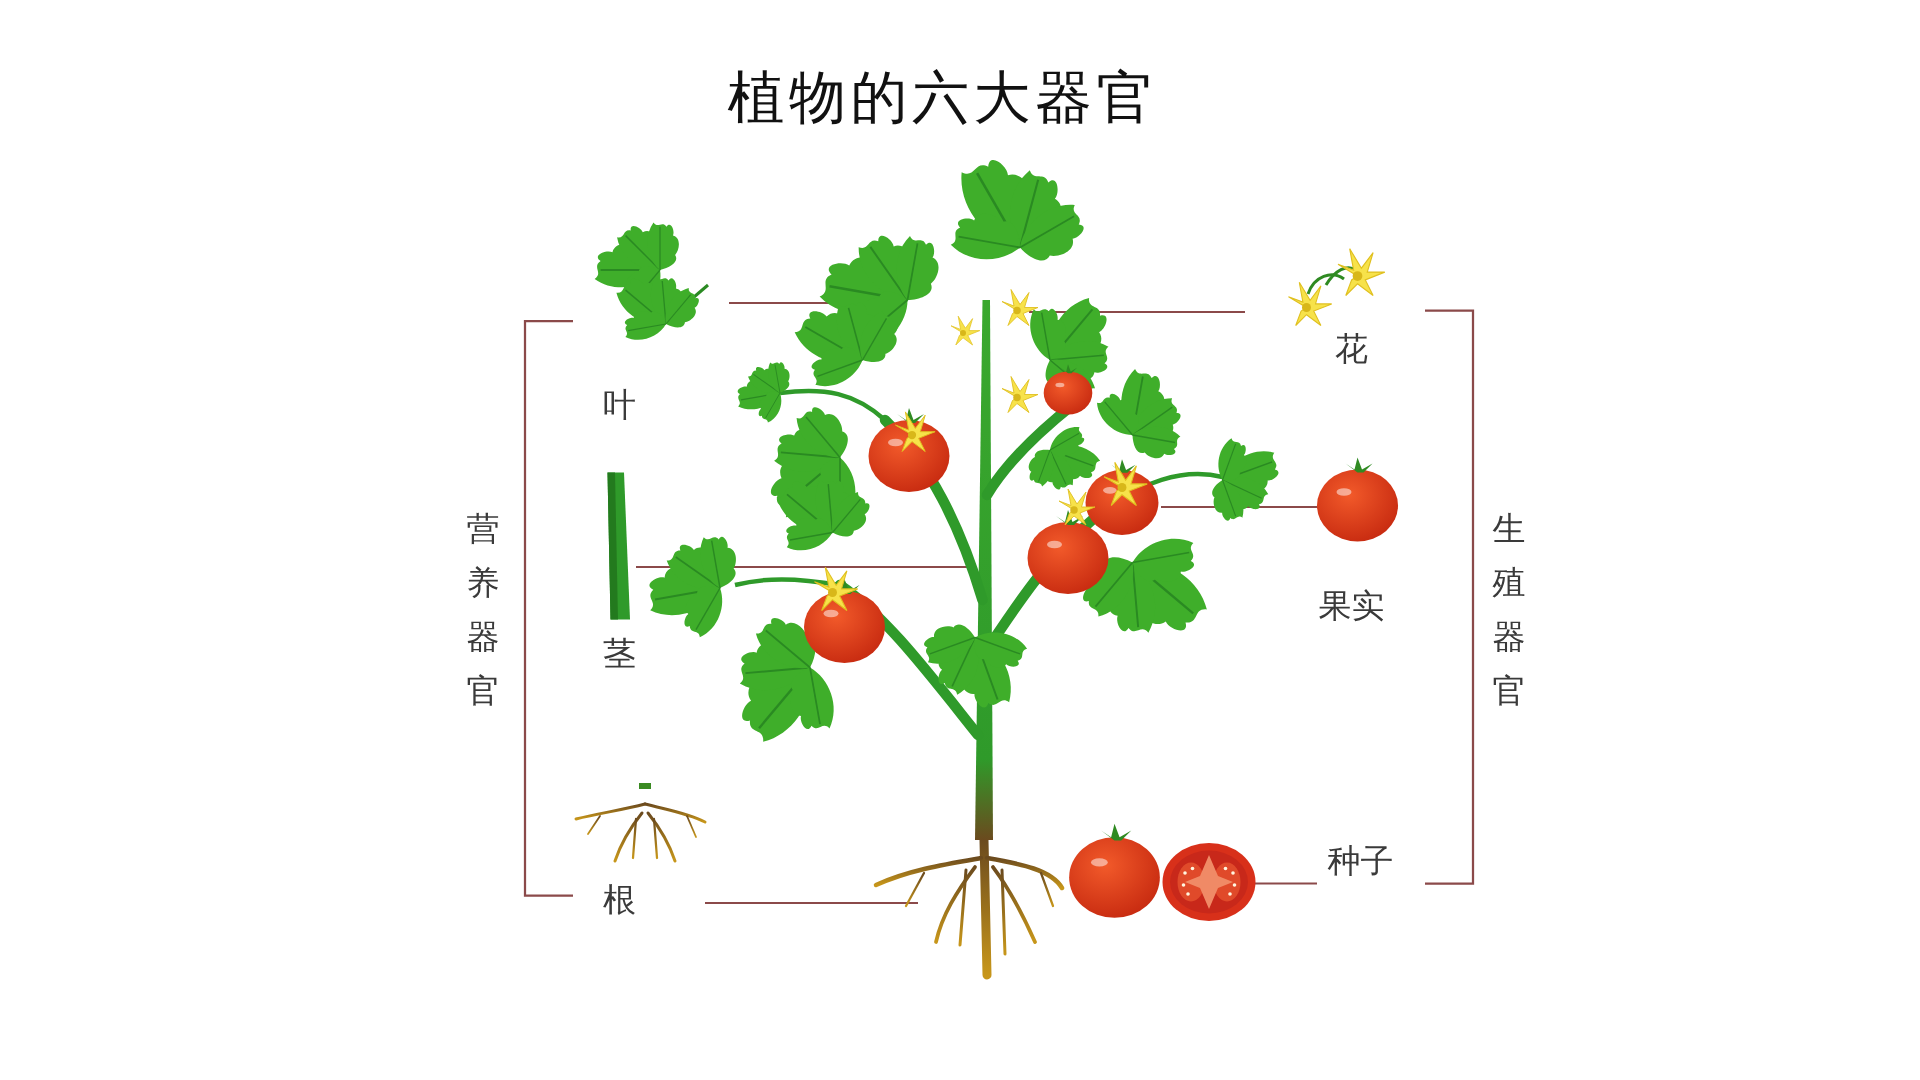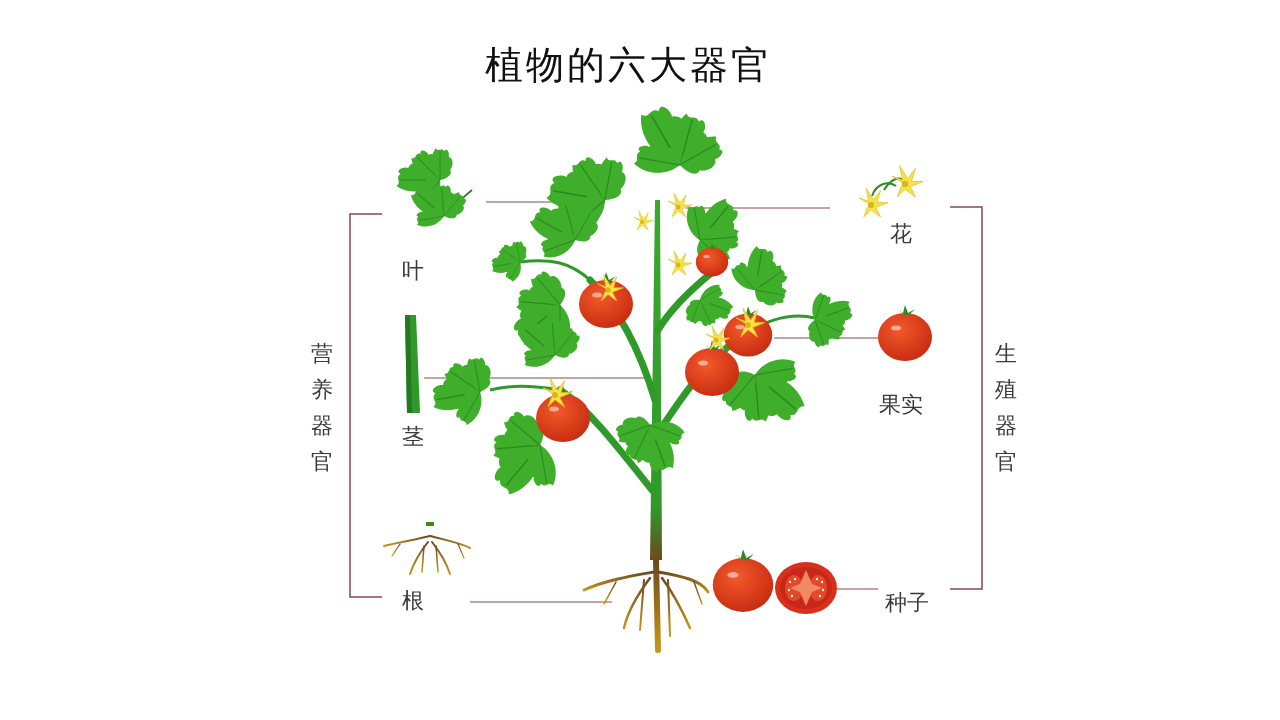--- a/index.html
+++ b/index.html
@@ -176,21 +176,21 @@
       </g>
     </g>
   </g>
 </svg>
 
 <div class="label" style="left:402px;top:260px;">叶</div>
 <div class="label" style="left:402px;top:426px;">茎</div>
 <div class="label" style="left:402px;top:590px;">根</div>
 <div class="label" style="left:890px;top:223px;">花</div>
 <div class="label" style="left:879px;top:378px;margin-top:16px;">果实</div>
-<div class="label" style="left:885px;top:592px;">种子</div>
+<div class="label" style="left:885px;top:564px;">种子</div>
 
 <div class="vlabel" style="left:309px;top:336px;">
   <div>营</div>
   <div>养</div>
   <div>器</div>
   <div>官</div>
 </div>
 <div class="vlabel" style="left:993px;top:336px;">
   <div>生</div>
   <div>殖</div>

